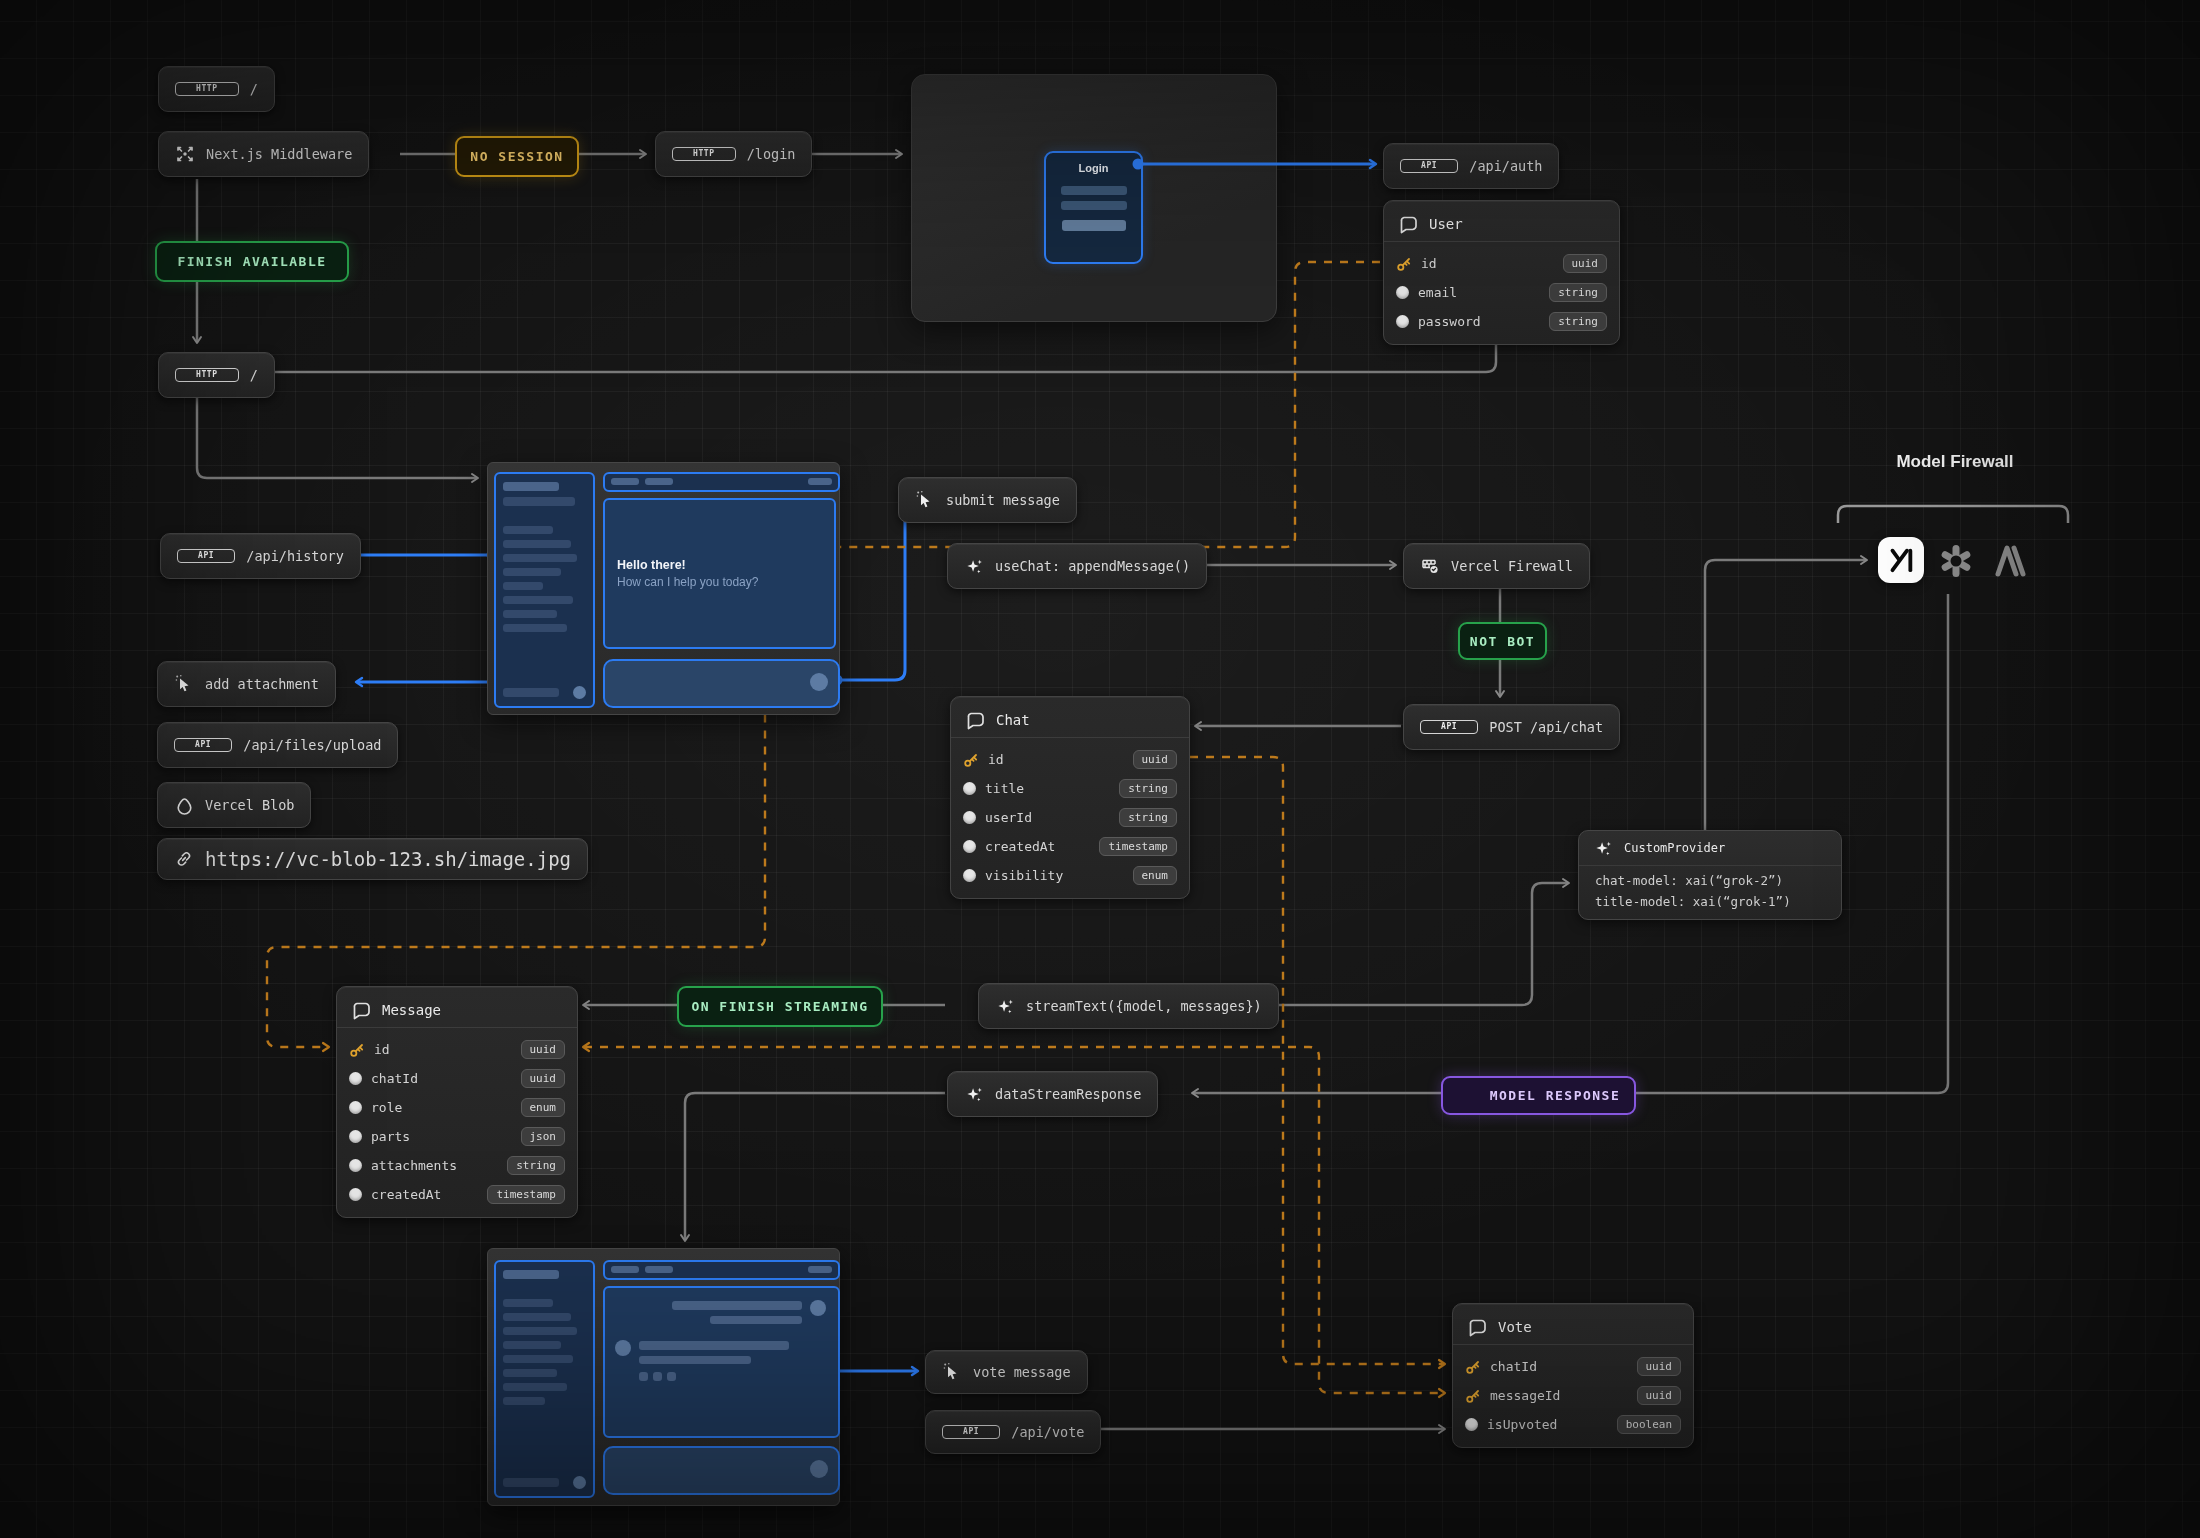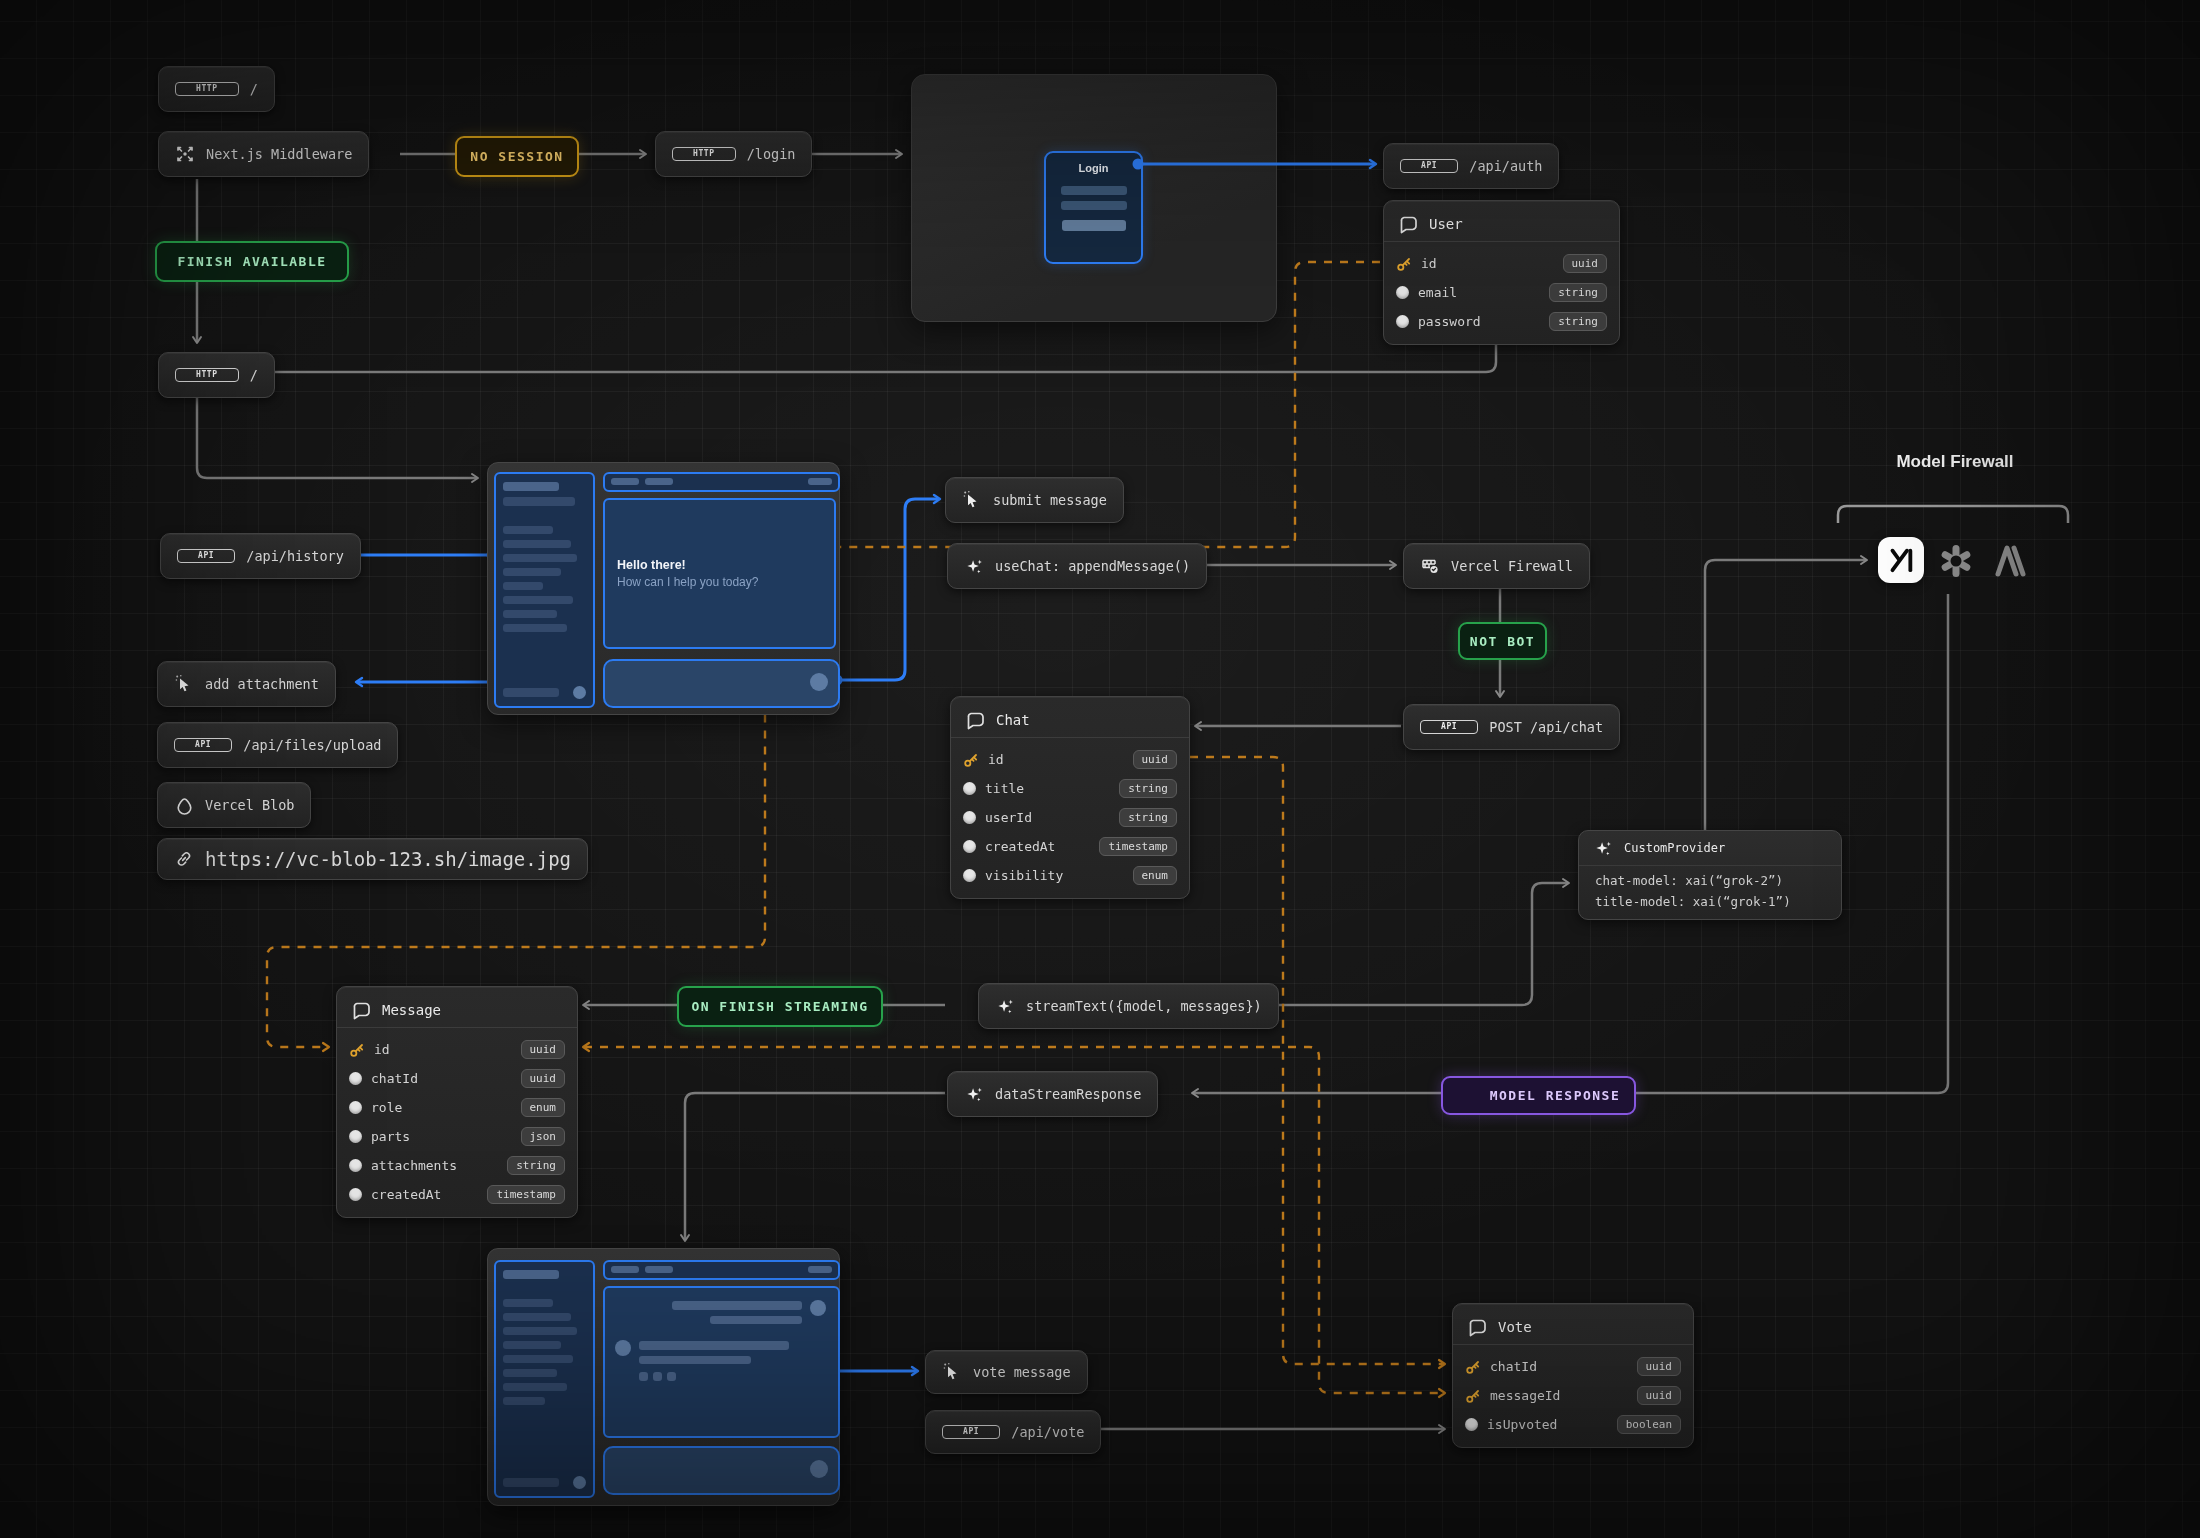--- a/index.html
+++ b/index.html
@@ -59,21 +59,21 @@
   .login-card{
     position:absolute;border:2.5px solid #2e7ef7;border-radius:9px;background:#152941;
     display:flex;flex-direction:column;align-items:center;padding-top:9px;
     box-shadow:0 0 12px rgba(46,126,247,.25);
   }
   .login-title{font-family:"Liberation Sans",sans-serif;font-size:11px;font-weight:700;color:#eef2f7;}
   .lbar{border-radius:3px;background:#3c5878;}
   .lbar.btn{background:#637e9e;}
   
   .chatui{
-    position:absolute;z-index:3;border-radius:11px;
+    position:absolute;z-index:3;border-radius:6px;
     background:linear-gradient(180deg,#343434,#292929);
     border:1px solid #464646;box-shadow:0 8px 26px rgba(0,0,0,.55);
   }
   .pane{position:absolute;border:2px solid #2c7bf2;background:#1b304f;border-radius:6px;}
   .pane.main{background:#1f3a5e;}
   .pane.input{background:#2a4568;border-radius:10px;}
   .sbar{border-radius:3px;background:#33496b;}
   .sbar.light{background:#4a648a;}
   .avatar{border-radius:50%;background:#5d7ba3;}
   .greet-title{font-family:"Liberation Sans",sans-serif;font-weight:700;font-size:12.5px;color:#f2f4f8;}
@@ -298,21 +298,21 @@
     <span class="nicon">
       <svg width="18" height="18" viewBox="0 0 20 20" fill="none" stroke="#e5e5e5" stroke-width="1.7" stroke-linecap="round">
         <path d="M8.5 11.5 L11.5 8.5"></path>
         <path d="M7.2 8.8 L4.9 11.1 a3.3 3.3 0 0 0 4.7 4.7 L11.9 13.5"></path>
         <path d="M12.8 11.2 L15.1 8.9 a3.3 3.3 0 0 0 -4.7 -4.7 L8.1 6.5"></path>
       </svg>
     </span>
     <span>https://vc-blob-123.sh/image.jpg</span>
   </div>
 
-  <div class="node" style="left:945px;top:477px;text-align:center;">
+  <div class="node" style="left:898px;top:477px;text-align:center;">
     <span class="nicon">
       <svg width="20" height="20" viewBox="0 0 20 20">
         <path d="M6 4.5 L14.5 11.5 L10.6 12.2 L12.4 16.4 L10.5 17.2 L8.7 13 L6 15.2 Z" fill="#efefef"></path>
         <circle cx="3.2" cy="2.6" r="1" fill="#bdbdbd"></circle>
           <circle cx="6.8" cy="1.8" r="0.8" fill="#bdbdbd"></circle>
           <circle cx="2.4" cy="6" r="0.8" fill="#bdbdbd"></circle>
       </svg>
     </span>
     <span>submit message</span>
   </div>

